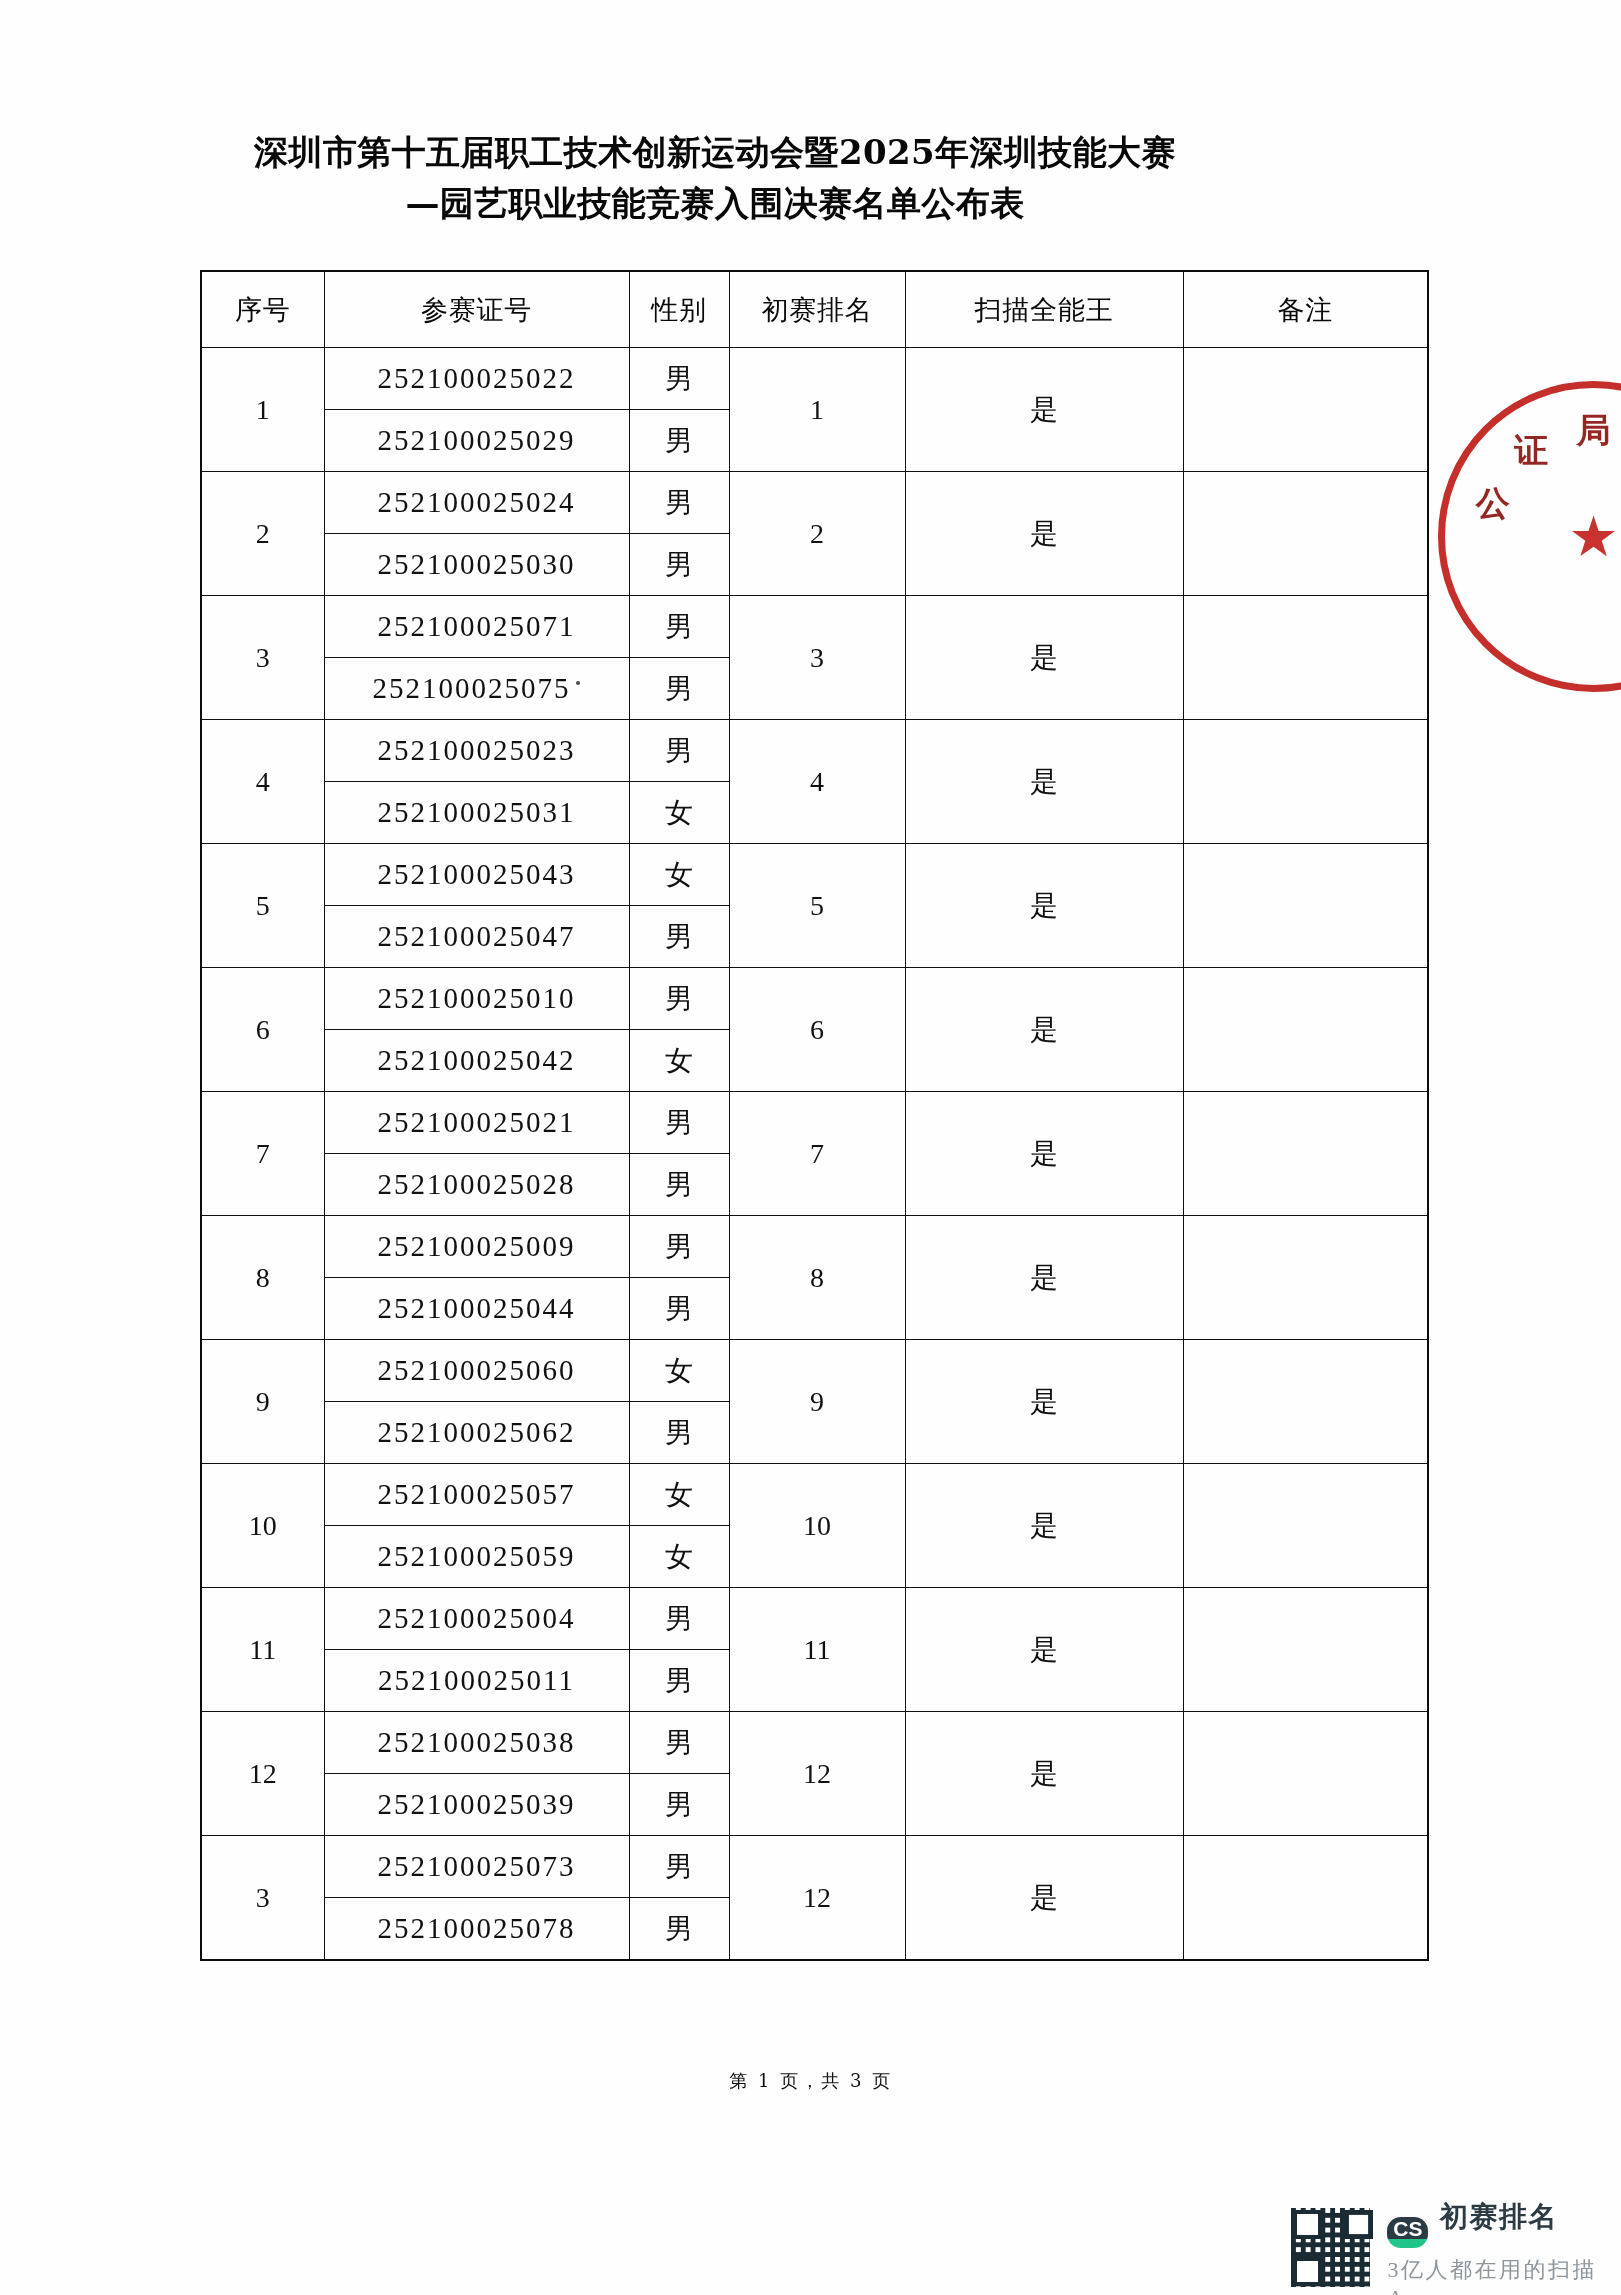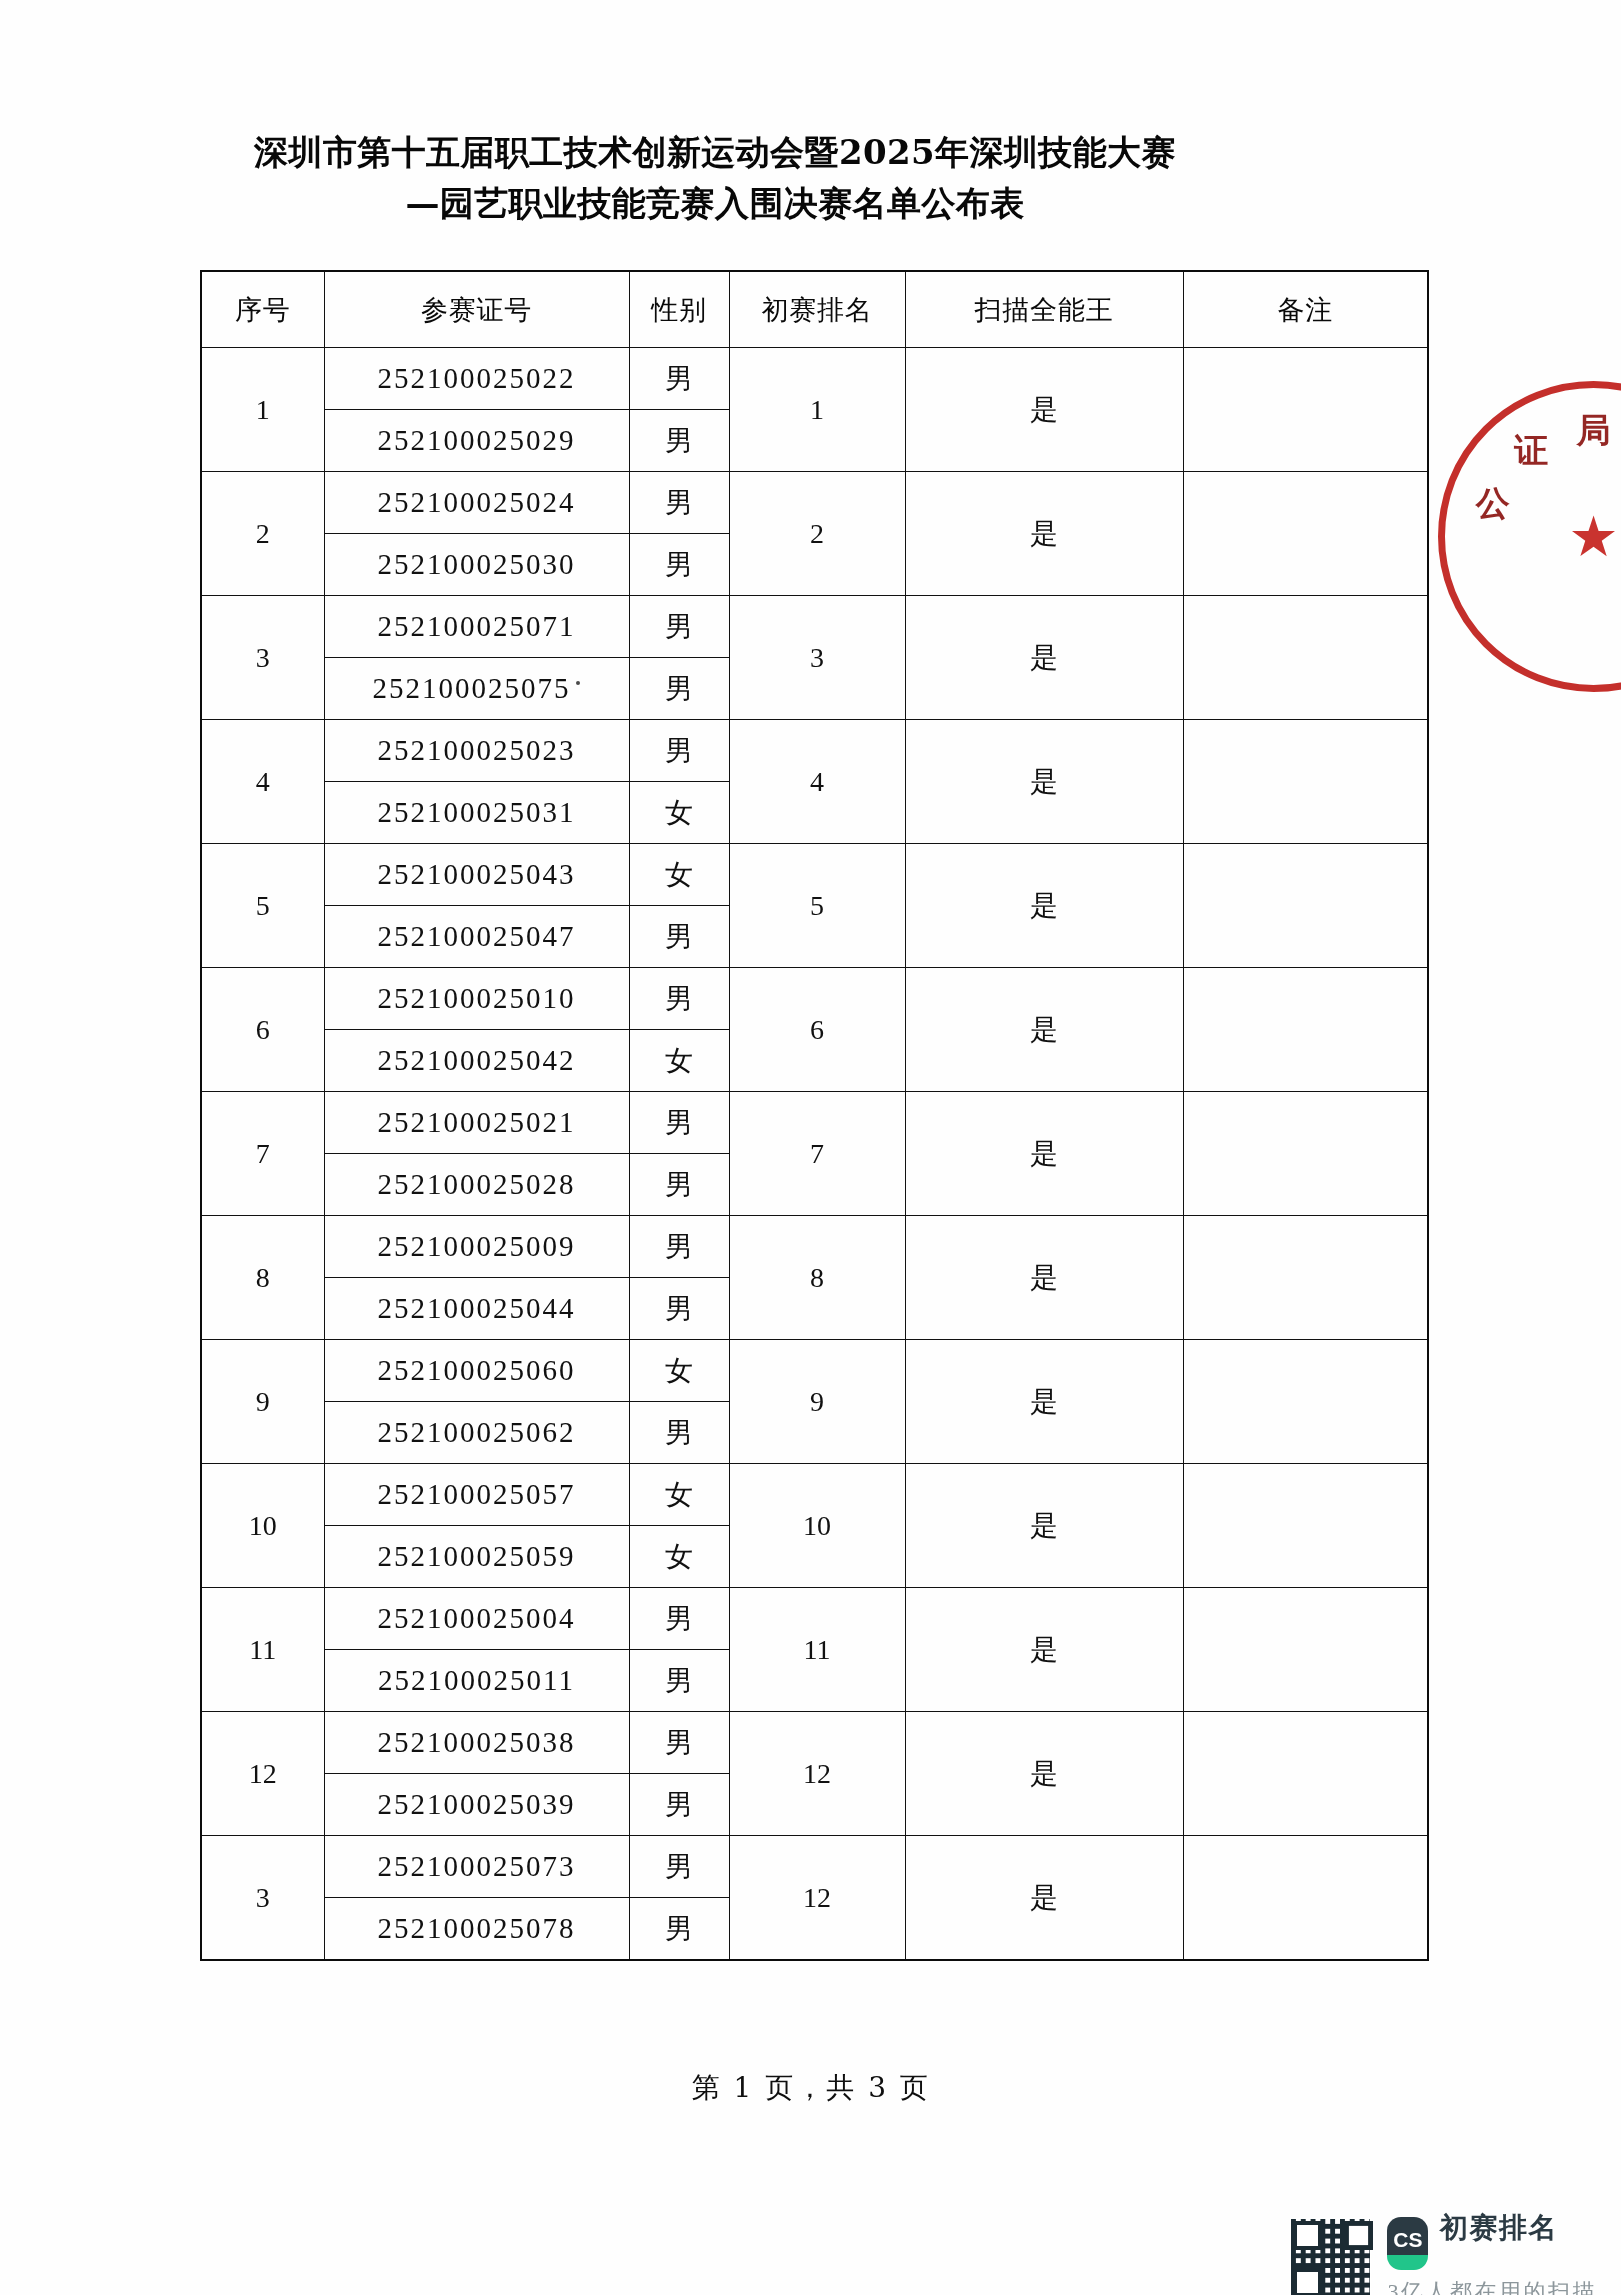--- a/index.html
+++ b/index.html
@@ -120,21 +120,21 @@
   }
 
   
   .page-footer {
     position: absolute;
     top: 2069px;
     left: 0;
     width: 1622px;
     text-align: center;
     font-family: "DejaVu Serif", "Liberation Serif", serif;
-    font-size: 28px;
+    font-size: 18px;
     letter-spacing: 2.5px;
     color: #0f0f0f;
   }
 
   
   .seal {
     position: absolute;
     top: 381px;
     left: 1438px;
     width: 311px;
@@ -205,21 +205,21 @@
     height: 21px;
     border: 4.9px solid #1b2b33;
     background: #ffffff;
   }
   .cs-qr::before { top: 1.6px; left: 1.6px; box-shadow: 51px 0 0 -4.9px #ffffff, 51px 0 0 0 #1b2b33; }
   .cs-qr::after  { bottom: 1.6px; left: 1.6px; }
   .cs-right { display: flex; flex-direction: column; gap: 6.5px; }
   .cs-brandrow { display: flex; align-items: center; gap: 11.4px; }
   .cs-logo {
     width: 41px;
-    height: 53px;
+    height: 31px;
     border-radius: 14px;
     background: linear-gradient(#2b3a43 0 72%, #21c58a 72% 100%);
     color: #ffffff;
     font-family: "Liberation Sans", sans-serif;
     font-weight: 700;
     font-size: 21px;
     display: flex;
     align-items: center;
     justify-content: center;
     padding-bottom: 7.4px;

